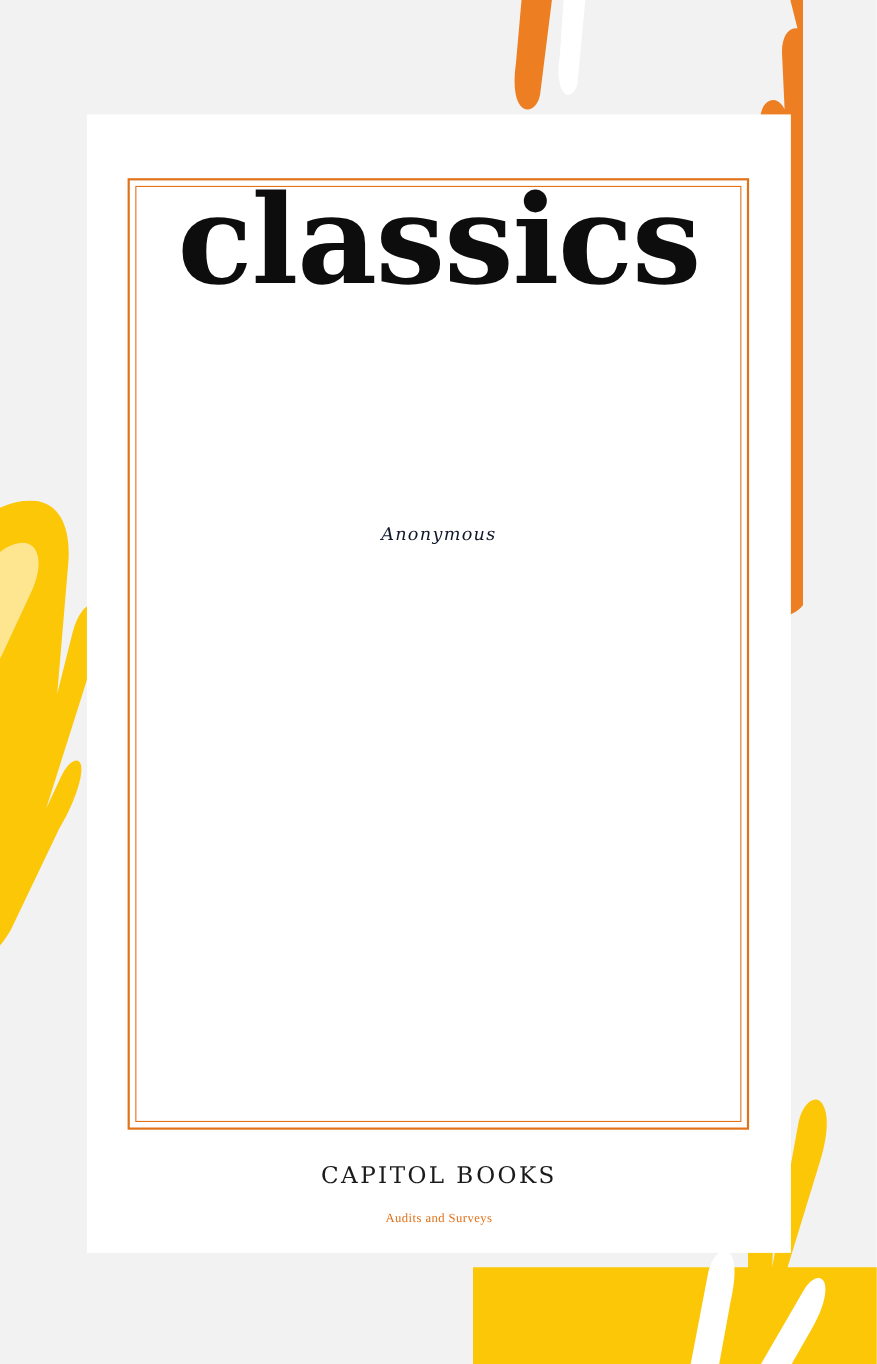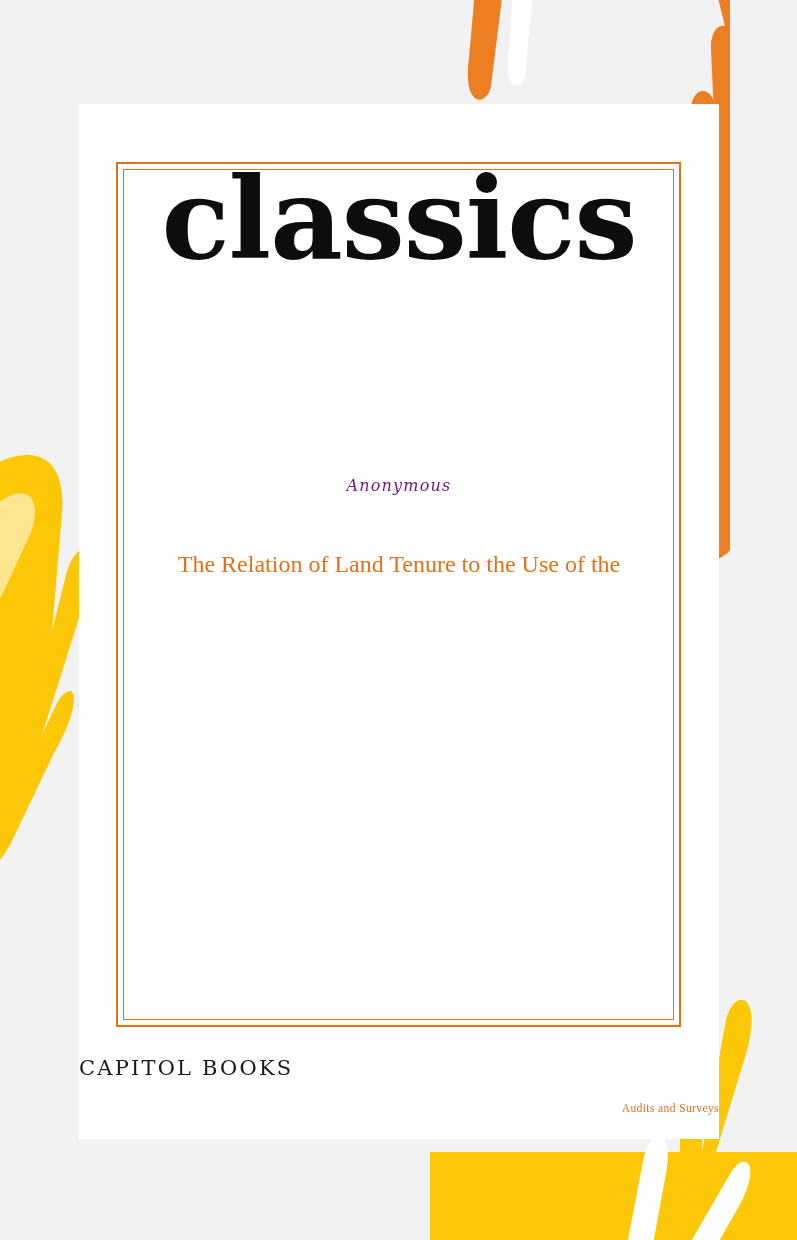--- a/index.html
+++ b/index.html
@@ -102,53 +102,53 @@
   #author {
     position: absolute;
     left: 0;
     right: 0;
     top: 372px;
     text-align: center;
     font-family: "DejaVu Serif", serif;
     font-style: italic;
     font-size: 16px;
     letter-spacing: 1.2px;
-    color: #701a75;
+    color: #0f172a;
   }
 
   #book-title {
     position: absolute;
     left: 80px;
     right: 80px;
     top: 445px;
     text-align: center;
     font-family: "Liberation Serif", serif;
     font-size: 24px;
     line-height: 1.32;
     color: #e2721a;
   }
 
   #publisher {
     position: absolute;
     left: 0;
     right: 0;
     top: 952px;
-    text-align: left;
+    text-align: center;
     font-family: "DejaVu Serif", serif;
     font-size: 21px;
     letter-spacing: 2.2px;
     color: #1a1a1a;
   }
 
   #imprint {
     position: absolute;
     left: 0;
     right: 0;
     top: 998px;
-    text-align: right;
+    text-align: center;
     font-family: "Liberation Serif", serif;
     font-size: 11.5px;
     letter-spacing: 0.4px;
     color: #e2721a;
   }
 </style>
 </head>
 <body>
 
 <div id="cover">
@@ -176,20 +176,19 @@
       <div id="frame-inner"></div>
     </div>
 
     <div id="series-title">
       <span class="line1">classics</span>
     </div>
 
     <div id="author">Anonymous</div>
 
     <div id="book-title">
-      <div>The Relation of Land Tenure to the Use of the</div>
     </div>
 
     <div id="publisher">CAPITOL BOOKS</div>
     <div id="imprint">Audits and Surveys</div>
 
   </div>
 </div>
 
 </body></html>

